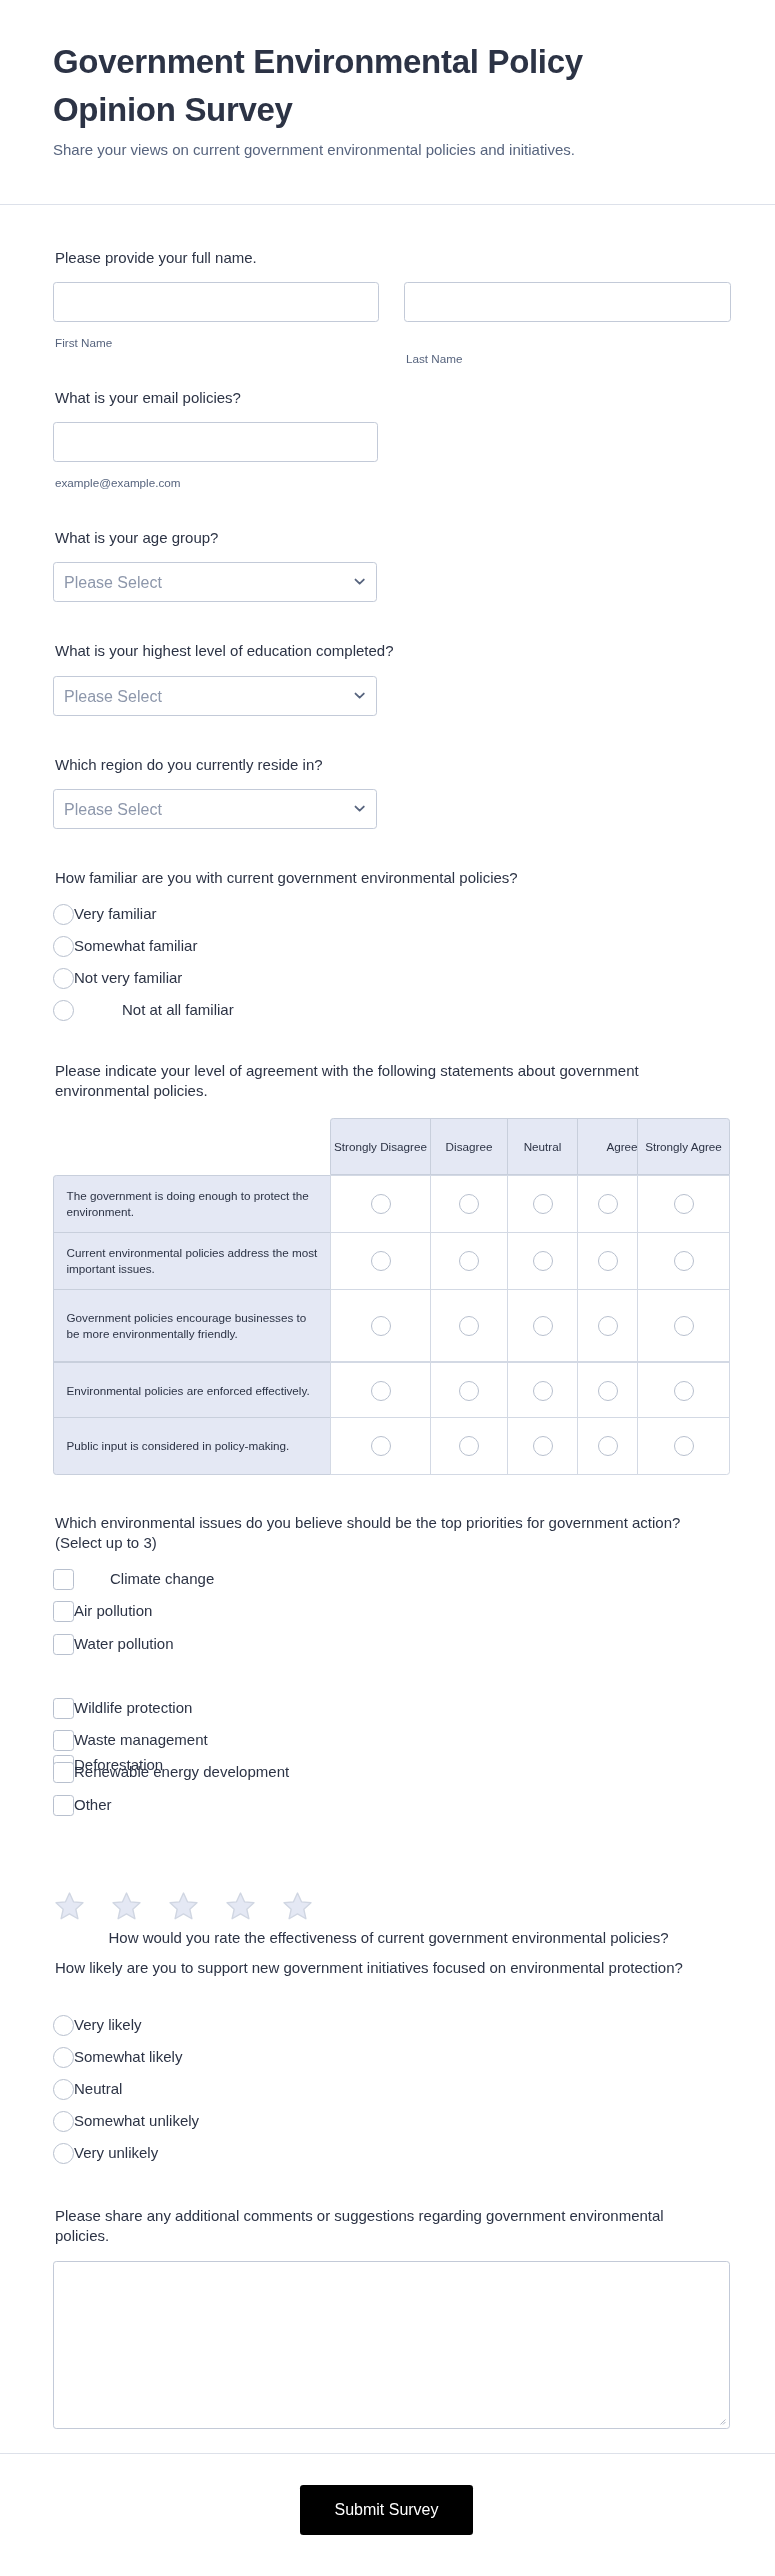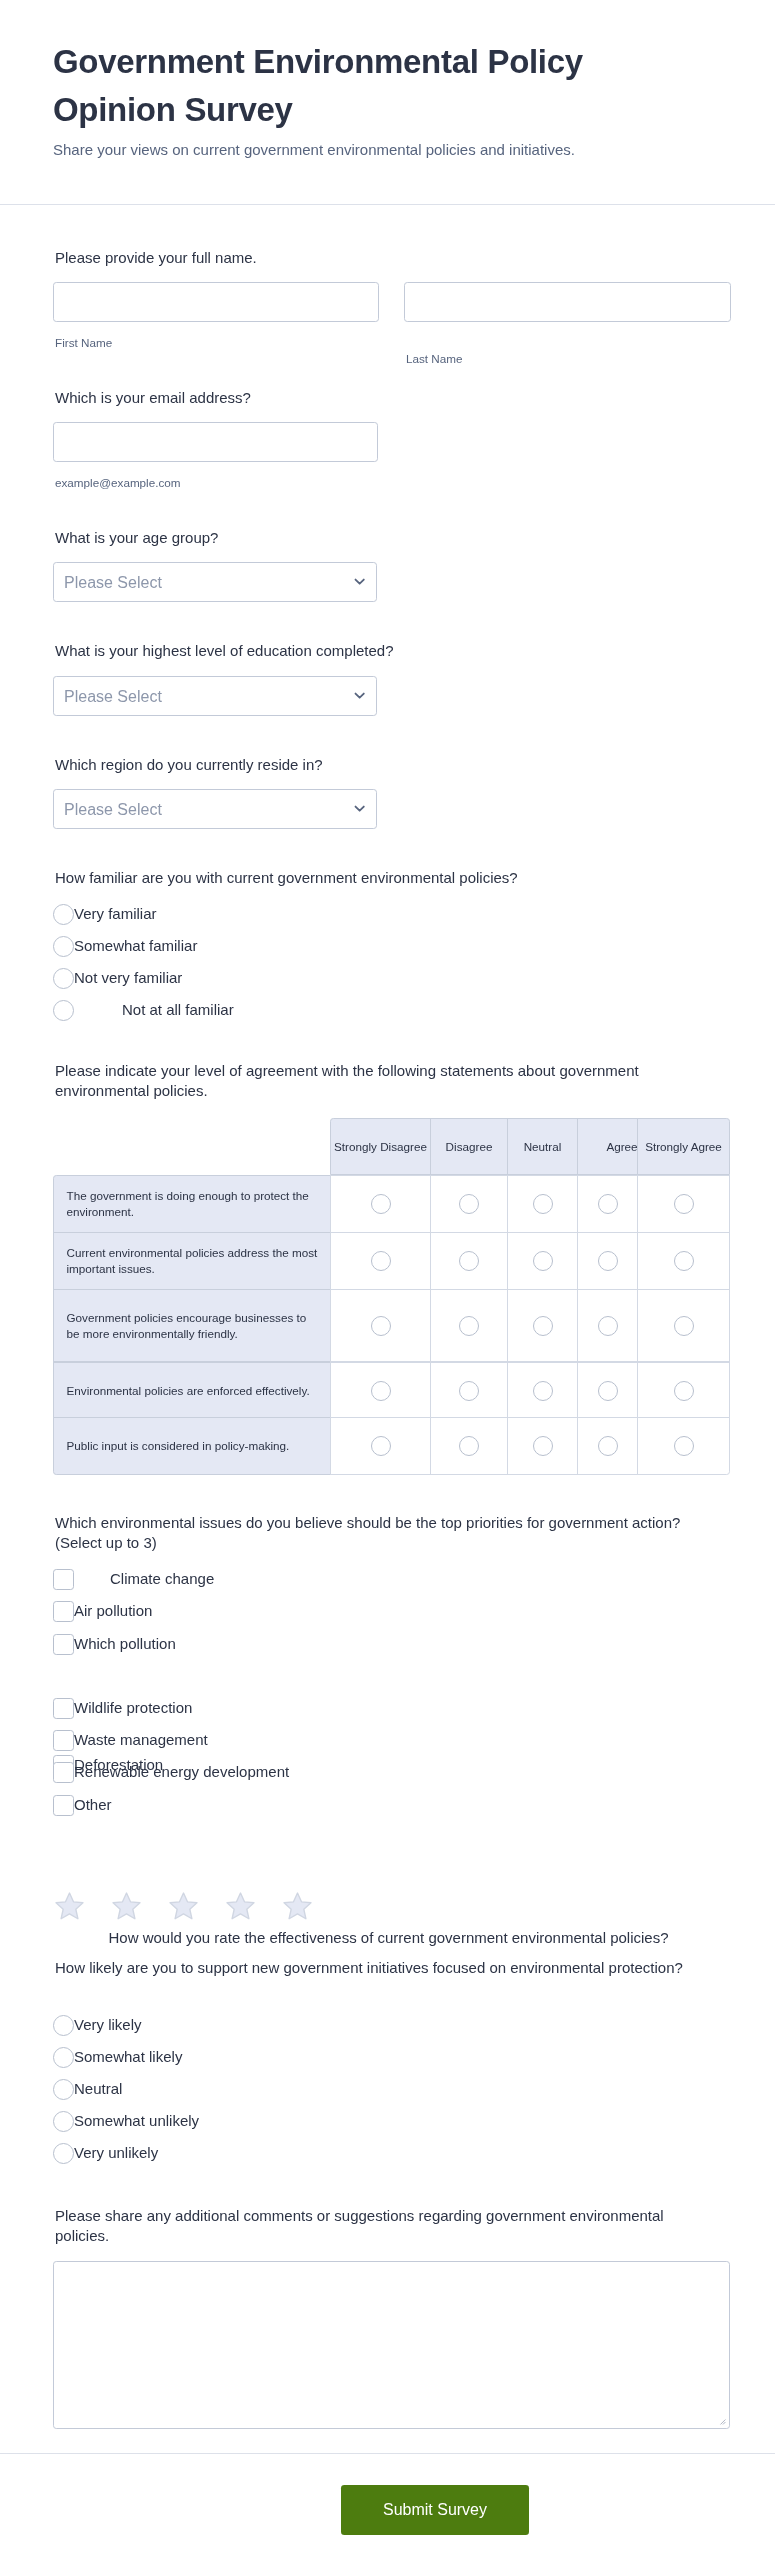--- a/index.html
+++ b/index.html
@@ -21,36 +21,36 @@
   .opt .lbl { font-size: 15px; color: #2c3345; line-height: 20px; }
   .matrix { left: 53px; top: 1118px; width: 677px; height: 357px; }
   .mx-head { position: absolute; top: 0; height: 57px; background: #e4e8f4; border: 0.8px solid #c8cfdc; display: flex; align-items: center; justify-content: center; text-align: center; font-size: 11.7px; line-height: 16px; color: #2c3345; }
   .mx-rowlabel { position: absolute; left: 0; width: 278px; background: #e4e8f4; border: 0.8px solid #c8cfdc; display: flex; align-items: center; padding: 0 12.5px; font-size: 11.7px; line-height: 16px; color: #2c3345; }
   .mx-cell { position: absolute; background: #fff; border: 0.8px solid #d3d9e4; display: flex; align-items: center; justify-content: center; }
   .mx-cell .radio { width: 20px; height: 20px; }
   .stars { left: 53px; top: 1890px; display: flex; }
   .star { width: 33px; height: 33px; margin-right: 24px; }
   .textarea { left: 53px; top: 2261px; width: 677px; height: 168px; border: 0.8px solid #c3cad8; border-radius: 3.3px; background: #fff; }
   .resize { position: absolute; right: 2.5px; bottom: 2.5px; width: 8.3px; height: 8.3px; }
-  .submit { left: 300px; top: 2485px; width: 188px; height: 50px; background: #4d7c0f; color: #fff; border-radius: 3.3px; font-size: 16px; display: flex; align-items: center; justify-content: center; border: none; margin-left: 41px; }
+  .submit { left: 300px; top: 2485px; width: 173px; height: 50px; background: #000000; color: #fff; border-radius: 3.3px; font-size: 16px; display: flex; align-items: center; justify-content: center; border: none; }
 </style>
 </head>
 <body>
 
 <div class="abs title">Government Environmental Policy Opinion Survey</div>
 <div class="abs subtitle">Share your views on current government environmental policies and initiatives.</div>
 <div class="abs divider" style="top:204px;"></div>
 
 <div class="abs qlabel" style="top:248px;">Please provide your full name.</div>
 <input class="abs input" style="left: 53px; top: 282px; width: 326px;" value="">
 <input class="abs input" style="left: 404px; top: 282px; width: 327px;" value="">
 <div class="abs sublabel" style="left:55px; top:335px;">First Name</div>
 <div class="abs sublabel" style="left:406px; top:351px;">Last Name</div>
 
-<div class="abs qlabel" style="top:388px;">Which is your email address?</div>
+<div class="abs qlabel" style="top:388px;">What is your email policies?</div>
 <input class="abs input" style="left: 53px; top: 422px; width: 325px;" value="">
 <div class="abs sublabel" style="left:55px; top:475px;">example@example.com</div>
 
 <div class="abs qlabel" style="top:528px;">What is your age group?</div>
 <div class="abs select" style="top:562px;">
   <span class="ph">Please Select</span>
   <svg class="chev" viewBox="0 0 16 16">
       <path d="M3 5.5 L8 10.5 L13 5.5" fill="none" stroke="#57647e" stroke-width="2.2" stroke-linecap="round" stroke-linejoin="round"></path>
     </svg>
 </div>
@@ -185,21 +185,21 @@
     <div class="abs opt" style="top: 1568px; gap: 36px;">
       <span class="check"></span>
       <span class="lbl">Climate change</span>
     </div>
     <div class="abs opt" style="top: 1600px;">
       <span class="check"></span>
       <span class="lbl">Air pollution</span>
     </div>
     <div class="abs opt" style="top: 1633px;">
       <span class="check"></span>
-      <span class="lbl">Which pollution</span>
+      <span class="lbl">Water pollution</span>
     </div>
     <div class="abs opt" style="top: 1754px;">
       <span class="check"></span>
       <span class="lbl">Deforestation</span>
     </div>
     <div class="abs opt" style="top: 1697px;">
       <span class="check"></span>
       <span class="lbl">Wildlife protection</span>
     </div>
     <div class="abs opt" style="top: 1729px;">

